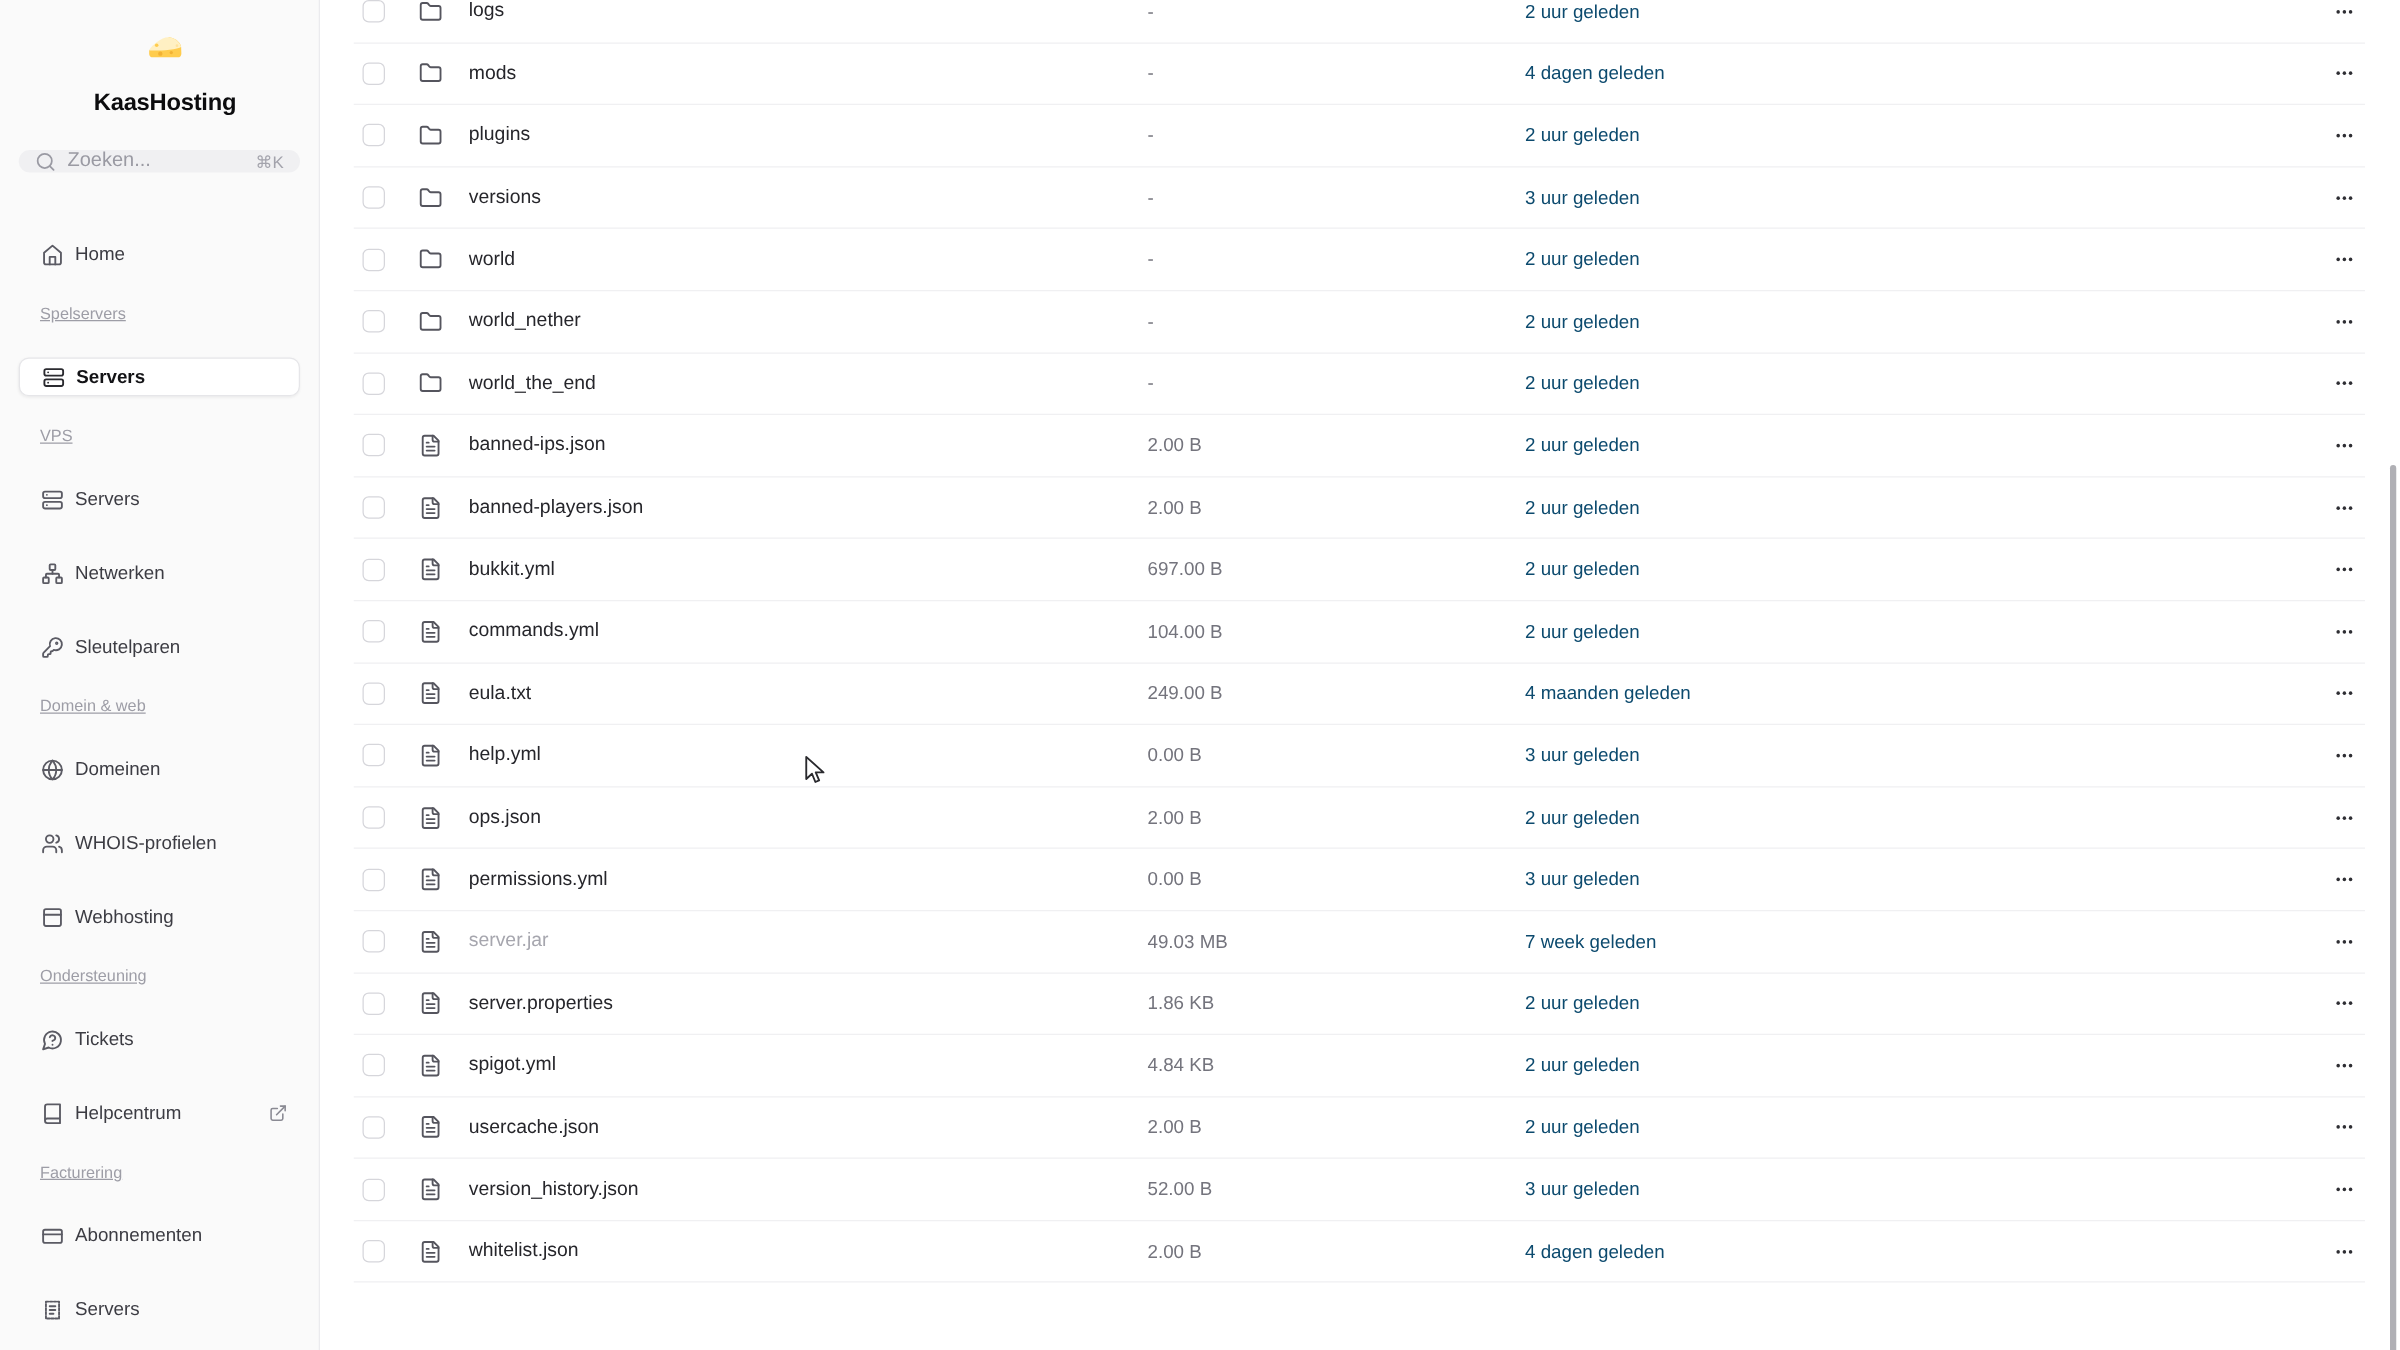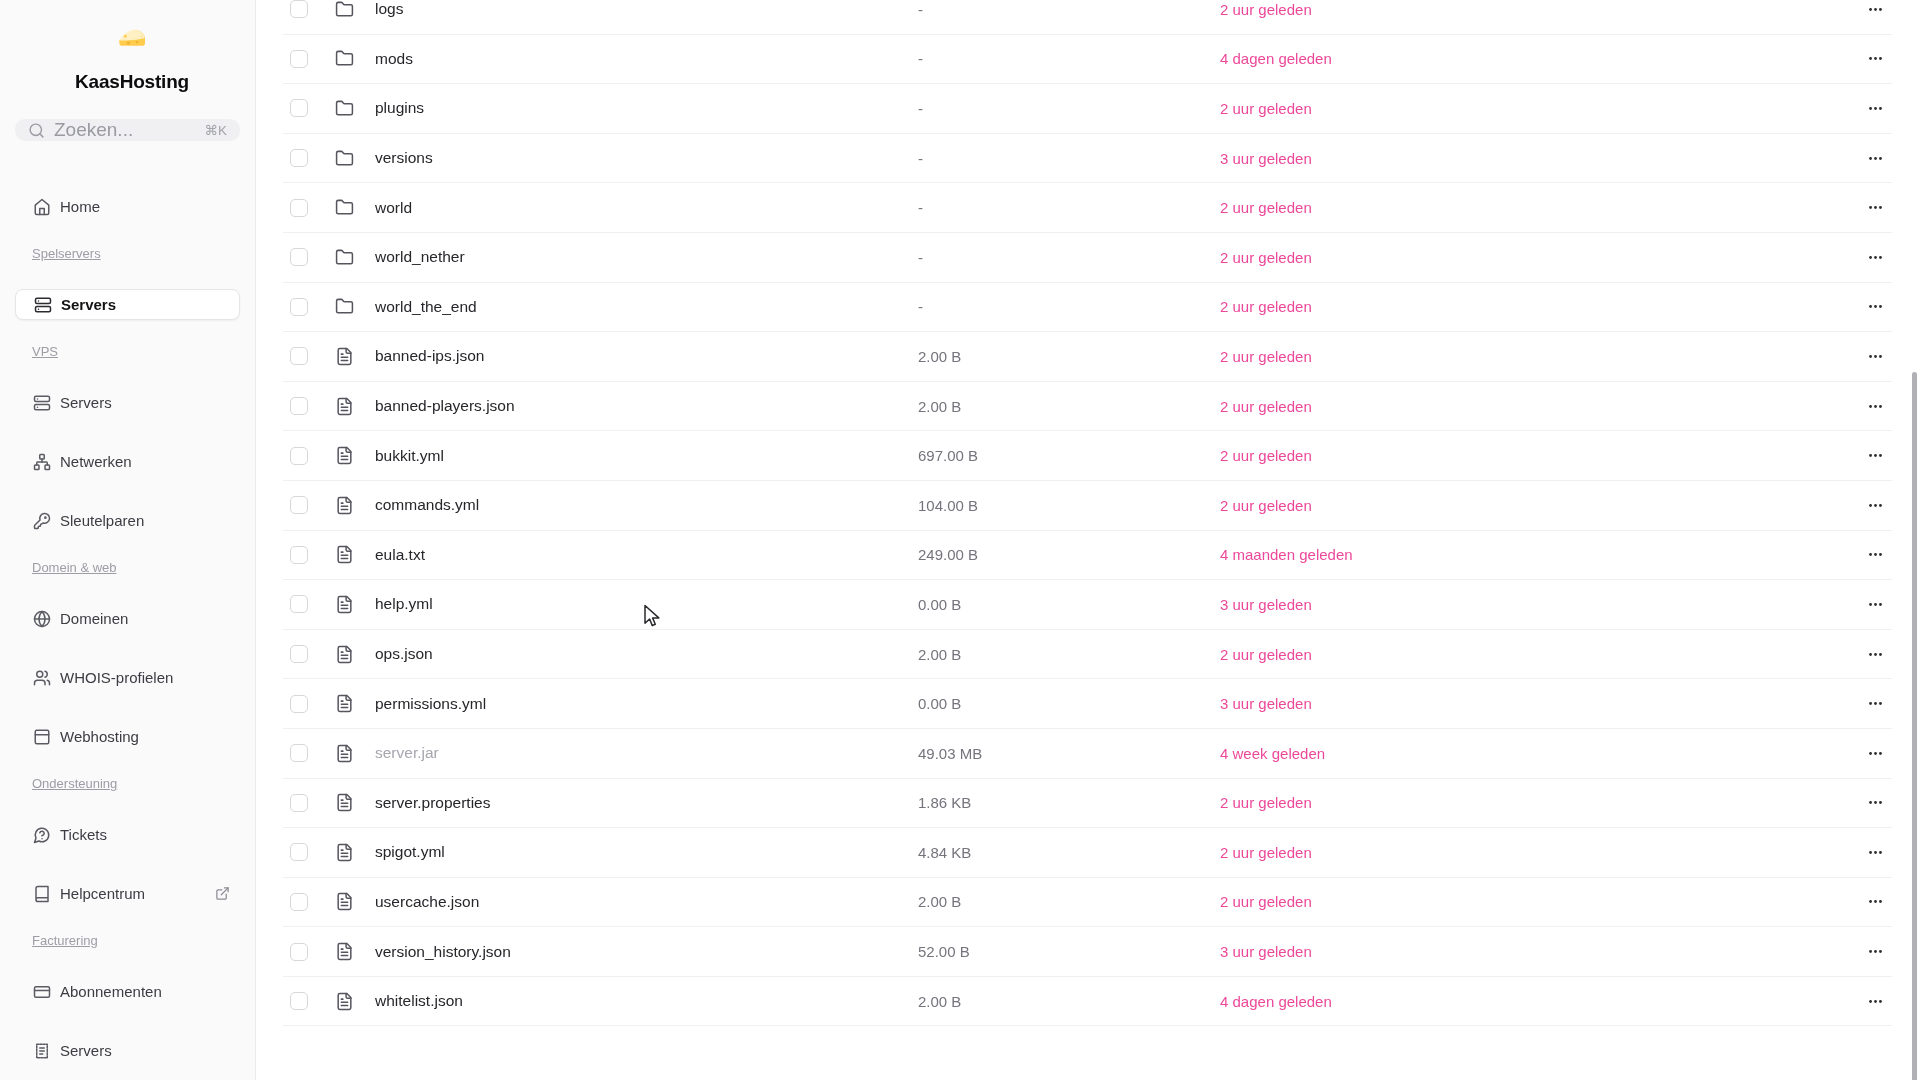--- a/index.html
+++ b/index.html
@@ -16,21 +16,21 @@
     background:#fafafa; border-right:1px solid #ebebee;
     display:flex; flex-direction:column;
   }
   .brand { display:flex; align-items:center; gap:12px; margin:25px 15px 0 24px;flex-direction:column; }
   .brand-name { font-size:19px; font-weight:700; color:#0c0c0e; letter-spacing:-0.2px; }
   .search {
     margin:26px 15px 0 15px; height:36px; background:#f0f0f2; border-radius:10px;
     display:flex; align-items:center; padding:0 13px; gap:9px;
   }
   .search svg { width:17px; height:17px; color:#9a9aa3; flex:none; }
-  .search-text { font-size:19px; color:#9a9aa3; flex:1; }
+  .search-text { font-size:16px; color:#9a9aa3; flex:1; }
   .search-kbd { font-size:13.5px; color:#a3a3ac; }
   nav { margin-top:22px; padding:0 15px; }
   .nav-item {
     height:31px; display:flex; align-items:center; gap:9px;
     padding-left:18px; padding-right:10px; border-radius:8px;
     font-size:15px; color:#3c3c43; margin-bottom:3px; cursor:default;margin-top:28px;
   }
   .nav-item svg { width:18px; height:18px; color:#5b5b64; flex:none; }
   .nav-item.active {
     background:#ffffff; border:1px solid #e6e6e9;
@@ -56,21 +56,21 @@
   .row { height:49.6px; display:flex; align-items:center; border-bottom:1px solid #f0f0f2; }
   .cb {
     width:18px; height:18px; border:1.5px solid #d6d6db; border-radius:5px;
     background:#fff; margin-left:7px; flex:none; cursor:pointer;
   }
   .ficon { margin-left:27px; width:19px; height:19px; color:#55555e; flex:none; }
   .ficon svg { width:19px; height:19px; display:block; }
   .fname { margin-left:21px; width:543px; font-size:15.5px; color:#26262b; white-space:nowrap; overflow:hidden; }
   .row.muted .fname { color:#a6a6ae; }
   .fsize { width:302px; font-size:15px; color:#74747d; }
-  .fdate { flex:1; font-size:15px; color:#ec4899; }
+  .fdate { flex:1; font-size:15px; color:#0c4a6e; }
   .dots {
     width:30px; height:30px; margin-right:2px; border:none; background:transparent;
     display:flex; align-items:center; justify-content:center; color:#2e2e33; cursor:pointer; flex:none;
   }
   .dots svg { width:17px; height:17px; display:block; }
   
   .scrollbar { position:absolute; right:3px; top:372px; width:5px; height:712px; background:#b0b0b5; border-radius:3px; }
   .cursor { position:absolute; left:643px; top:604px; pointer-events:none; z-index:50; }
 </style>
 </head>
@@ -575,21 +575,21 @@
       <svg viewBox="0 0 24 24" fill="none" stroke="currentColor" stroke-width="1.9" stroke-linecap="round" stroke-linejoin="round">
             <path d="M15 2H6a2 2 0 0 0-2 2v16a2 2 0 0 0 2 2h12a2 2 0 0 0 2-2V7Z"></path>
             <path d="M14 2v4a2 2 0 0 0 2 2h4"></path>
             <path d="M10 9H8"></path>
             <path d="M16 13H8"></path>
             <path d="M16 17H8"></path>
           </svg>
     </span>
     <span class="fname">server.jar</span>
     <span class="fsize">49.03 MB</span>
-    <span class="fdate">4 week geleden</span>
+    <span class="fdate">7 week geleden</span>
     <button class="dots">
       <svg viewBox="0 0 24 24" fill="currentColor">
             <circle cx="5" cy="12" r="2"></circle>
             <circle cx="12" cy="12" r="2"></circle>
             <circle cx="19" cy="12" r="2"></circle>
           </svg>
     </button>
   </div>
 
   <div class="row">

